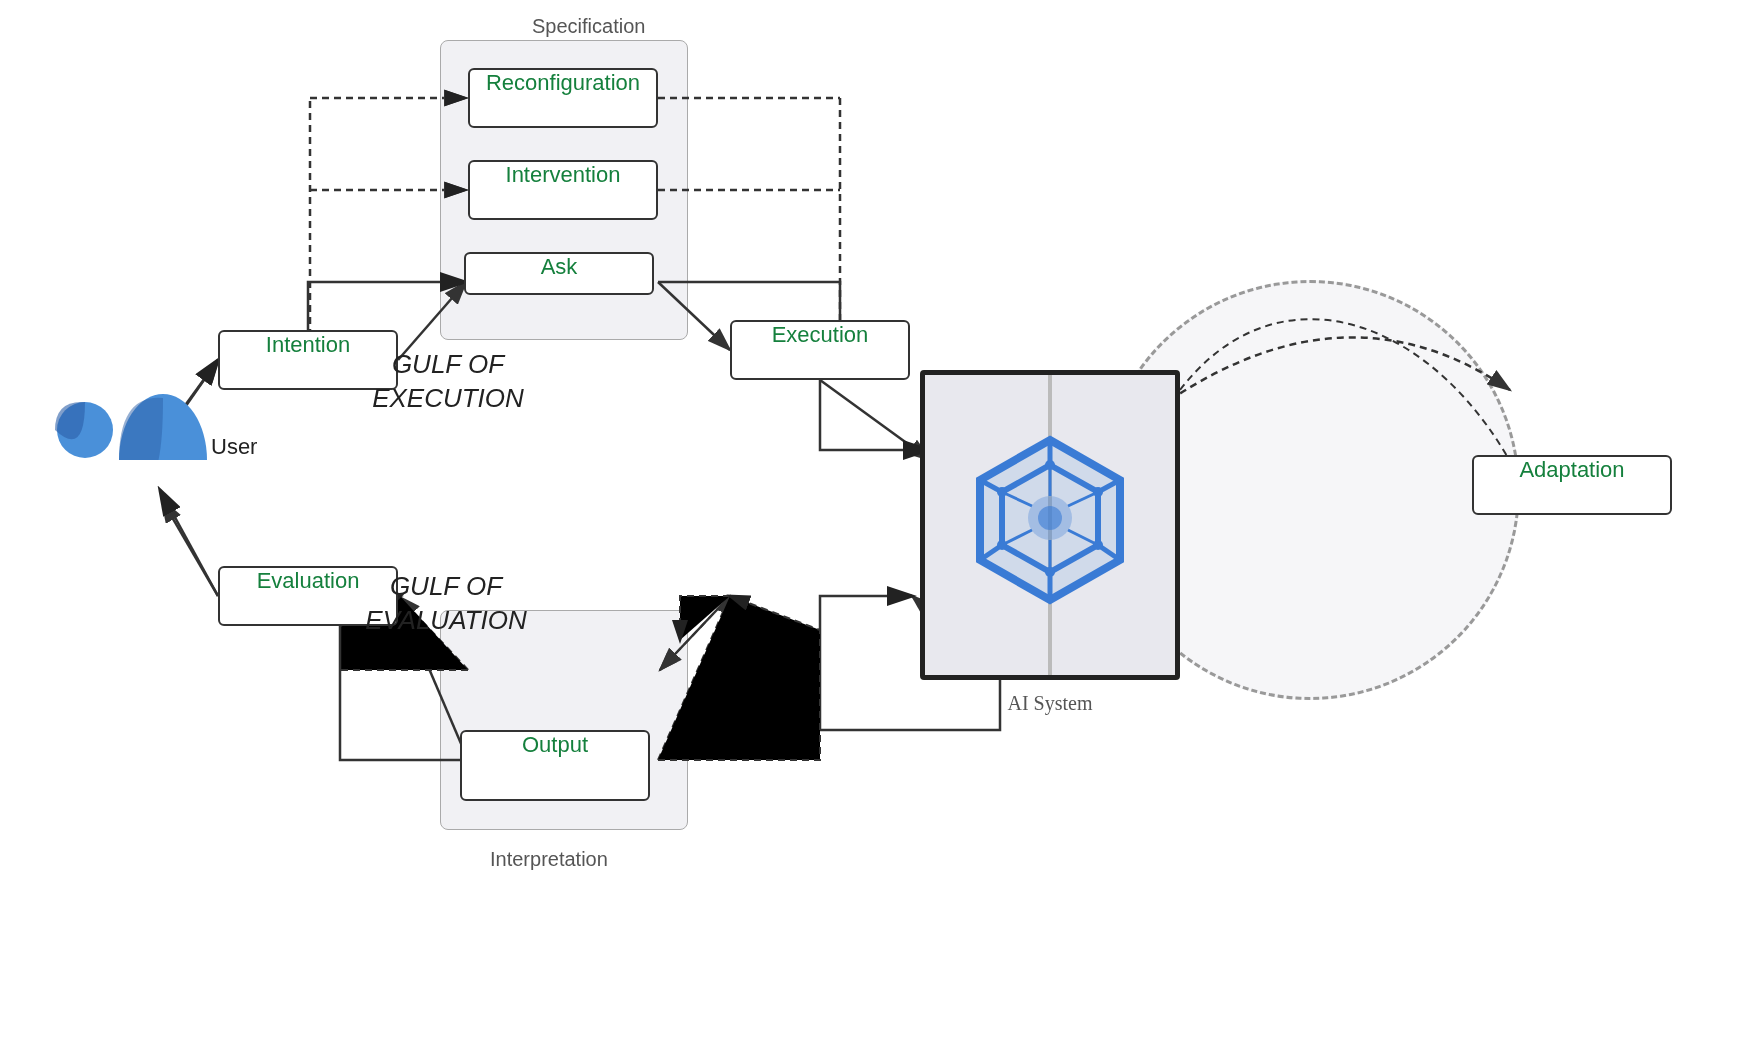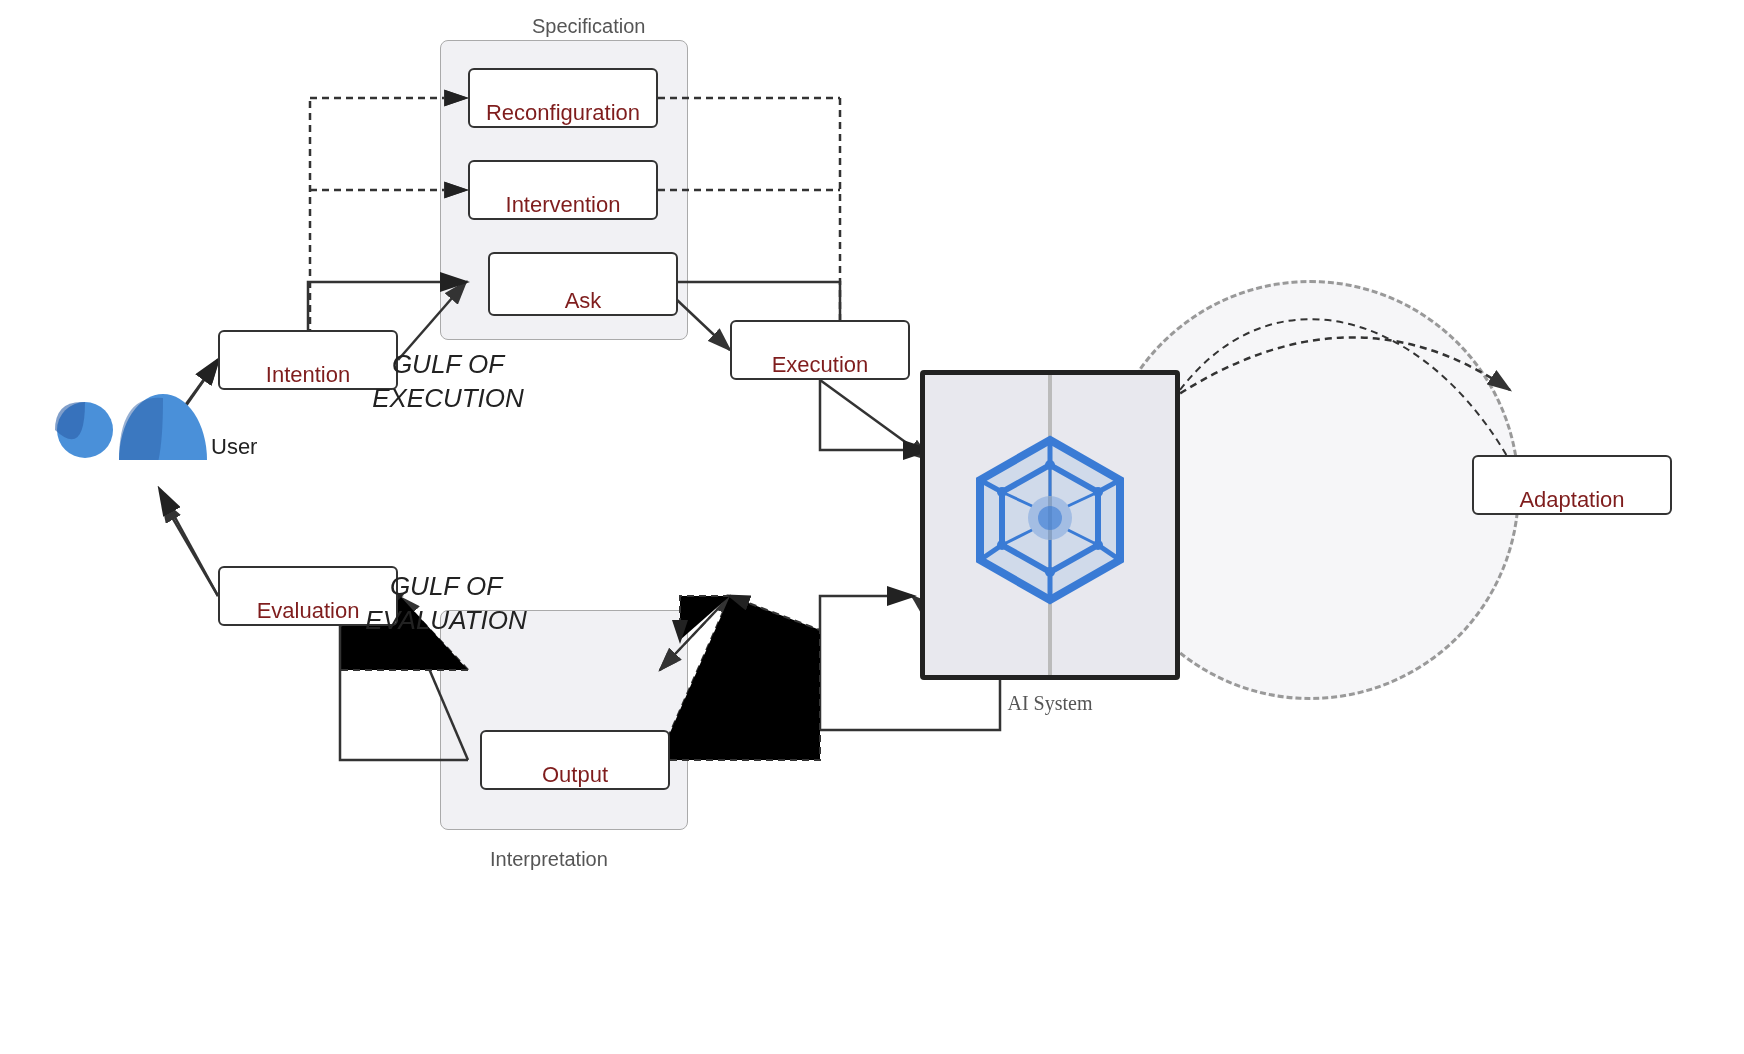--- a/index.html
+++ b/index.html
@@ -15,25 +15,25 @@
       position: relative;
       width: 1744px;
       height: 1054px;
     }
     .box {
       position: absolute;
       background: #fff;
       border: 2px solid #333;
       border-radius: 6px;
       display: flex;
-      align-items: flex-end;
+      align-items: flex-start;
       justify-content: center;
       font-size: 22px;
       font-weight: 400;
-      color: #7f1d1d;
+      color: #15803d;
       z-index: 10;
     }
     .group-box {
       position: absolute;
       background: rgba(200,200,210,0.25);
       border: 1.5px solid #aaa;
       border-radius: 8px;
       z-index: 2;
     }
     .group-label {
@@ -148,21 +148,21 @@
   <div class="group-label" style="left:490px; top:848px;">Interpretation</div>
 
   <div class="box" style="left:468px; top:68px; width:190px; height:60px;">
     <span>Reconfiguration</span>
   </div>
 
   <div class="box" style="left:468px; top:160px; width:190px; height:60px;">
     <span>Intervention</span>
   </div>
 
-  <div class="box" style="left:488px; top:252px; width:190px; height:64px;">
+  <div class="box" style="left:464px; top:252px; width:190px; height:43px;">
     <span>Ask</span>
   </div>
 
   <div class="gulf-label" style="left:348px; top:348px; width:200px;">
     <span>GULF OF<br>EXECUTION</span>
   </div>
 
   <div class="box" style="left:730px; top:320px; width:180px; height:60px;">
     <span>Execution</span>
   </div>
@@ -188,21 +188,21 @@
   <div class="gulf-label" style="left:336px; top:570px; width:220px;">
     <span>GULF OF<br>EVALUATION</span>
   </div>
 
   <div class="box" style="left:218px; top:566px; width:180px; height:60px;">
     <span>Evaluation</span>
   </div>
 
 
 
-  <div class="box" style="left:480px; top:730px; width:190px; height:60px;">
+  <div class="box" style="left:460px; top:730px; width:190px; height:71px;">
     <span>Output</span>
   </div>
 
   <div style="position:absolute; left:920px; top:370px; width:260px; height:310px; z-index:8;">
 
     <div style="position:absolute; left:0; top:0; width:260px; height:310px; border:5px solid #222; border-radius:4px; background:#e8e8ee; z-index:8;"></div>
 
     <div style="position:absolute; left:128px; top:5px; width:4px; height:300px; background:#bbb; z-index:9;"></div>
 
     <svg style="position:absolute; left:30px; top:60px; z-index:10;" width="200" height="190" viewBox="0 0 200 190">

